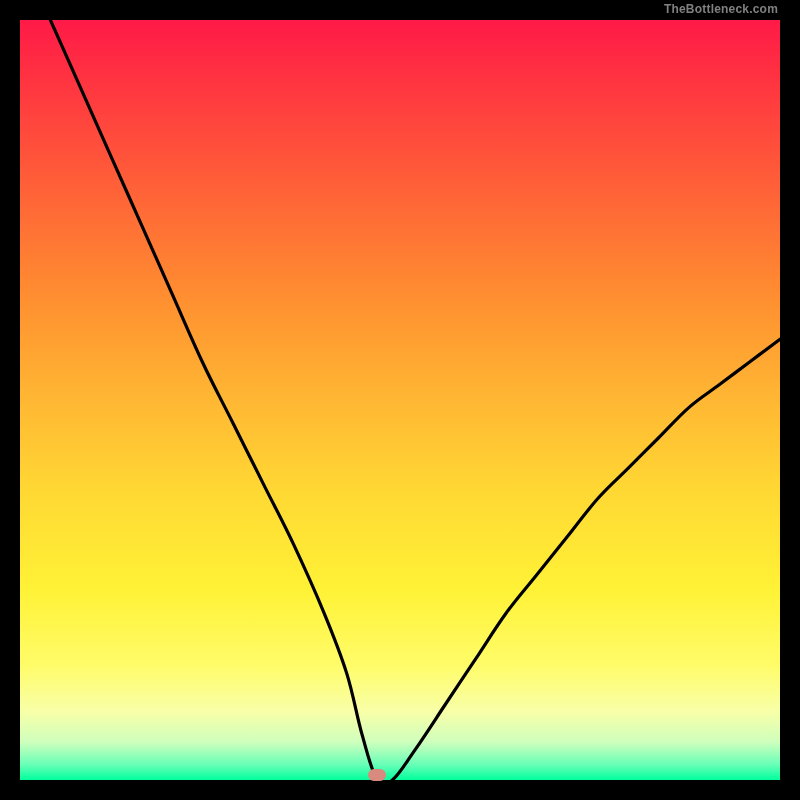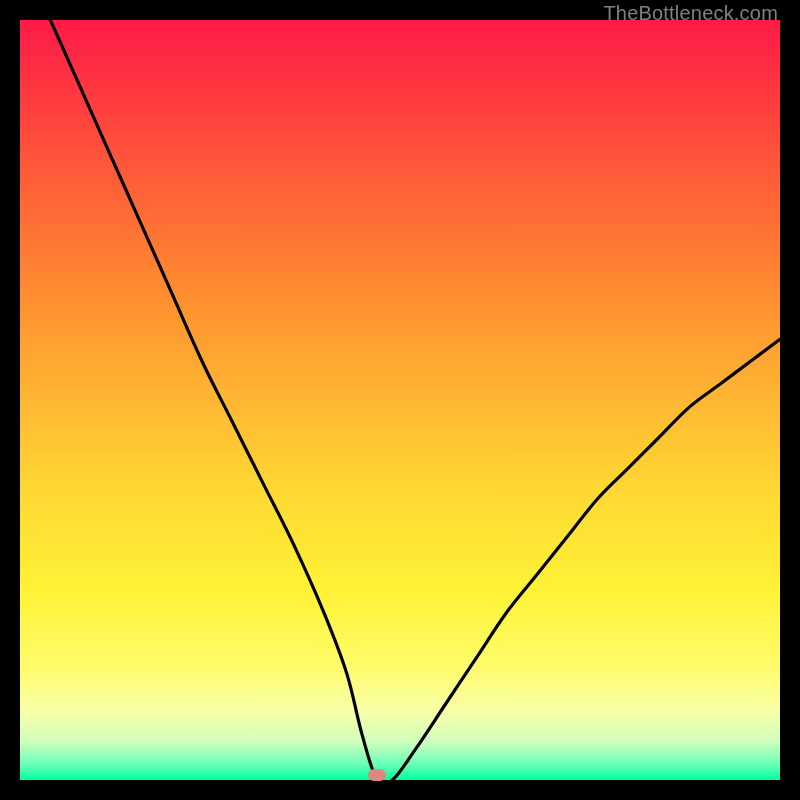--- a/index.html
+++ b/index.html
@@ -30,22 +30,22 @@
       #cfffbd 95%,
       #67ffb7 98%,
       #00ff9c 100%
     );
   }
   .watermark {
     position: absolute;
     top: 2px;
     right: 22px;
     color: #808080;
-    font-size: 20px;
-    font-weight: 400;
+    font-size: 12px;
+    font-weight: 700;
     letter-spacing: 0.2px;
     z-index: 5;
   }
   svg.curve {
     position: absolute;
     left: 0;
     top: 0;
     width: 760px;
     height: 760px;
     z-index: 2;

